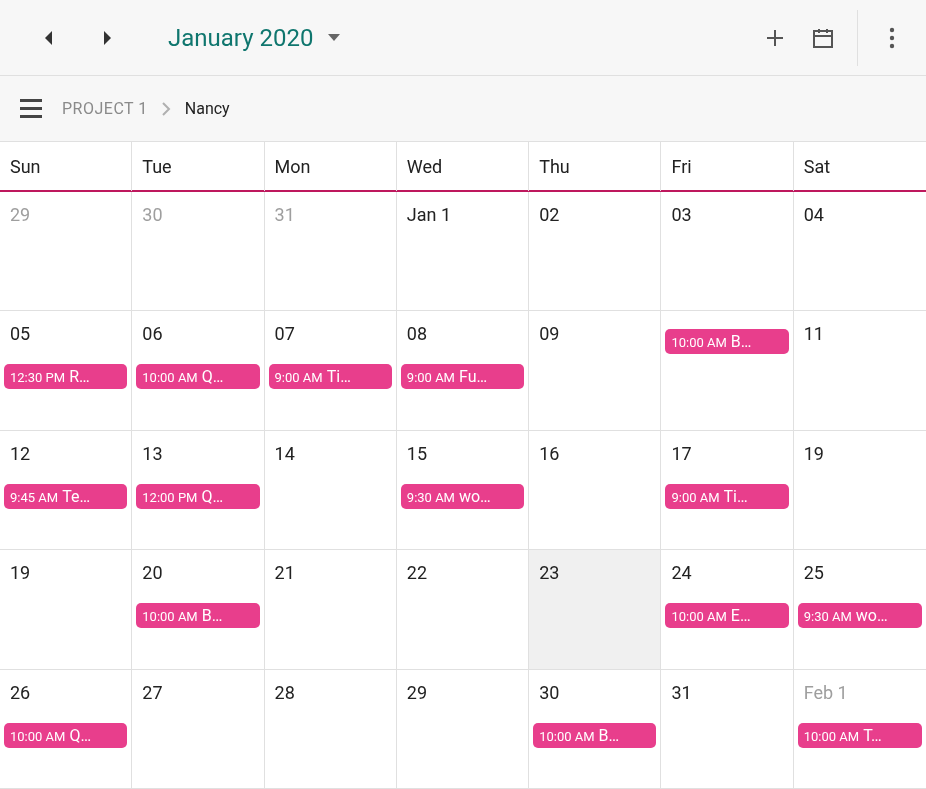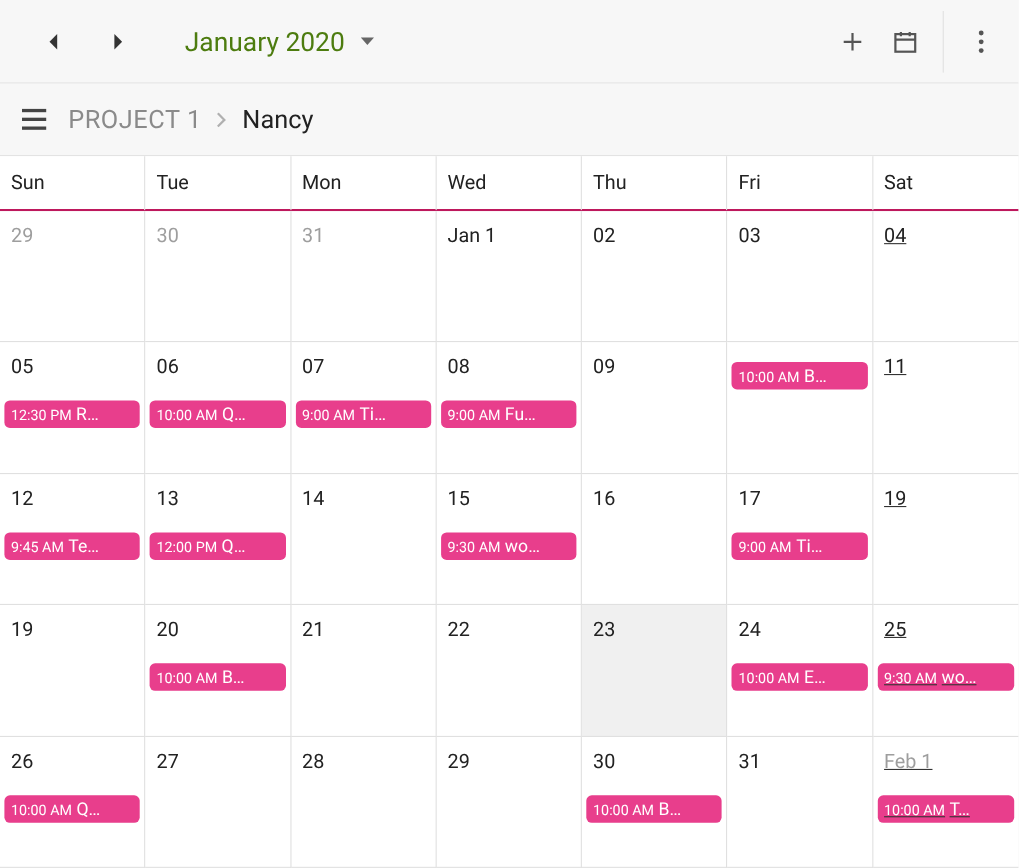--- a/index.html
+++ b/index.html
@@ -30,21 +30,21 @@
   }
   .nav-arrow + .nav-arrow { margin-left: 20px; }
   .month-select {
     display: flex;
     align-items: center;
     margin-left: 40px;
     cursor: pointer;
   }
   .month-title {
     font-size: 24px;
-    color: #4d7c0f;
+    color: #0f766e;
     font-weight: 400;
   }
   .month-dropdown-icon {
     margin-left: 14px;
     color: #666;
   }
   .spacer { flex: 1; }
   .icon-btn {
     width: 48px;
     height: 48px;
@@ -60,21 +60,21 @@
     background: #e0e0e0;
     margin: 0 10px;
   }
   .breadcrumb {
     display: flex;
     align-items: center;
     height: 66px;
     padding: 0 20px;
     background: #f7f7f7;
     border-bottom: 1px solid #e0e0e0;
-    font-size: 23px;
+    font-size: 16px;
   }
   .hamburger {
     width: 28px;
     height: 28px;
     display: flex;
     flex-direction: column;
     justify-content: center;
     gap: 5px;
     cursor: pointer;
     margin-right: 14px;
@@ -109,21 +109,21 @@
     background: #fff;
     height: calc(789px - 76px - 66px - 50px);
   }
   .cal-cell {
     border-right: 1px solid #e0e0e0;
     border-bottom: 1px solid #e0e0e0;
     padding: 8px 0 0 0;
     position: relative;
     overflow: hidden;
   }
-  .cal-cell:nth-child(7n) { border-right: none; text-decoration: underline; }
+  .cal-cell:nth-child(7n) { border-right: none; }
   .cal-date {
     font-size: 18px;
     color: #222;
     padding: 4px 10px 10px 10px;
   }
   .cal-date.dim { color: #9e9e9e; }
   .cal-cell.today { background: #f0f0f0; }
   .event {
     background: #e83e8c;
     color: #fff;

